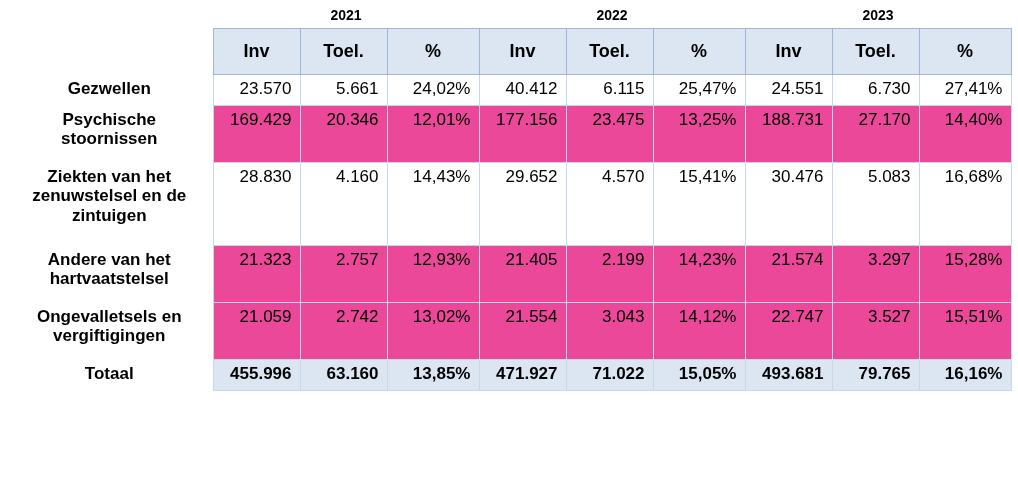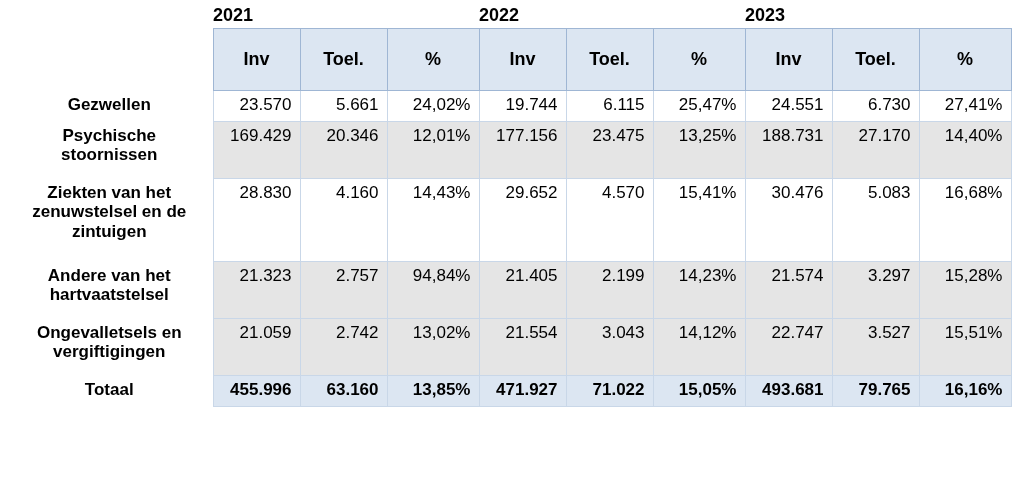--- a/index.html
+++ b/index.html
@@ -33,35 +33,35 @@
   col.pct-col   { width: 92px; }
 
   
   tr.year-row td {
     border: none;
     background: #ffffff;
     height: 26px;
     padding: 0;
   }
   td.year-cell {
-    text-align: left;
-    font-weight: bold;
-    font-size: 18px;
+    text-align: center;
+    font-weight: bold;
+    font-size: 14px;
     vertical-align: middle;
   }
 
   
   tr.head-row td {
     background: #dce6f2;
     border: 1px solid #9fb6d4;
     text-align: center;
     font-weight: bold;
     font-size: 18px;
     height: 29px;
-    padding: 16px 6px;
+    padding: 8px 6px;
     vertical-align: middle;
   }
   tr.head-row td.corner {
     background: #ffffff;
     border: none;
   }
 
   
   table.data td.rowlabel {
     font-weight: bold;
@@ -73,21 +73,21 @@
     background: #ffffff;
     line-height: 1.17;
   }
   table.data td.num {
     text-align: right;
     padding: 4px 8px 4px 4px;
     vertical-align: top;
     border: 1px solid #c9d7e8;
     white-space: nowrap;
   }
-  tr.shaded td.num { background: #e5e5e5; }
+  tr.shaded td.num { background: #ec4899; }
   tr.plain td.num  { background: #ffffff; margin-top: 19px; }
 
   tr.total td.num {
     font-weight: bold;
     background: #dce6f2;
   }
   tr.total td.rowlabel { font-weight: bold; }
 
   
   tr.h1 td { height: 22px; }
@@ -130,21 +130,21 @@
         <td>Inv</td>
         <td>Toel.</td>
         <td>%</td>
       </tr>
 
       <tr class="plain h1">
         <td class="rowlabel">Gezwellen</td>
         <td class="num">23.570</td>
         <td class="num">5.661</td>
         <td class="num">24,02%</td>
-        <td class="num">19.744</td>
+        <td class="num">40.412</td>
         <td class="num">6.115</td>
         <td class="num">25,47%</td>
         <td class="num">24.551</td>
         <td class="num">6.730</td>
         <td class="num">27,41%</td>
       </tr>
 
       <tr class="shaded h2">
         <td class="rowlabel">Psychische stoornissen</td>
         <td class="num">169.429</td>
@@ -168,21 +168,21 @@
         <td class="num">15,41%</td>
         <td class="num">30.476</td>
         <td class="num">5.083</td>
         <td class="num">16,68%</td>
       </tr>
 
       <tr class="shaded h2">
         <td class="rowlabel">Andere van het hartvaatstelsel</td>
         <td class="num">21.323</td>
         <td class="num">2.757</td>
-        <td class="num">94,84%</td>
+        <td class="num">12,93%</td>
         <td class="num">21.405</td>
         <td class="num">2.199</td>
         <td class="num">14,23%</td>
         <td class="num">21.574</td>
         <td class="num">3.297</td>
         <td class="num">15,28%</td>
       </tr>
 
 
       <tr class="shaded h2">

